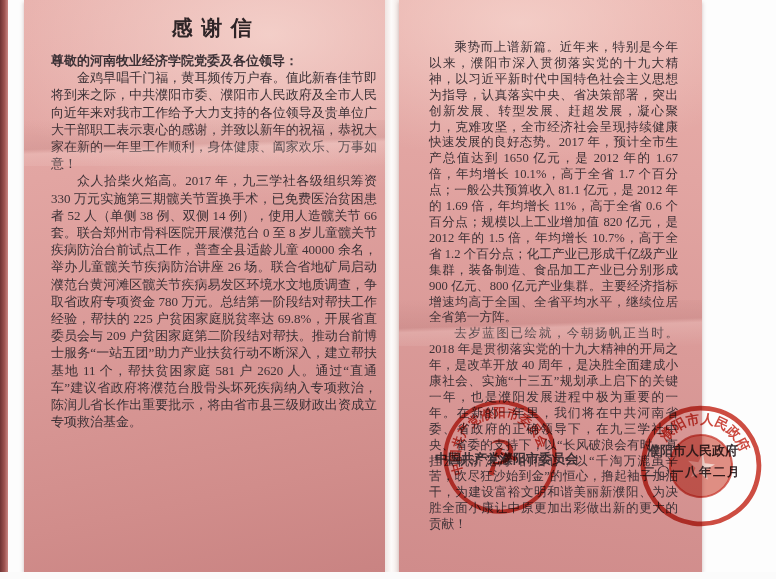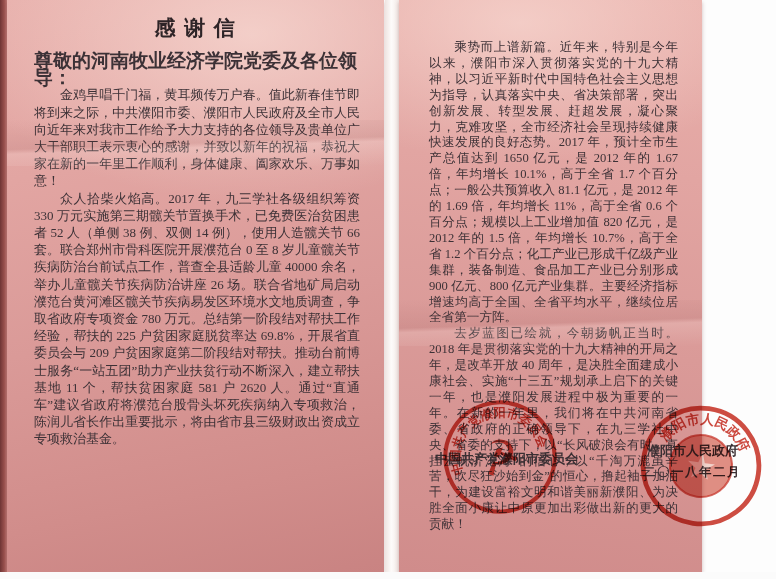--- a/index.html
+++ b/index.html
@@ -12,21 +12,21 @@
   .edge-shadow{
     position:absolute;left:0;top:0;width:8px;height:572px;
     background:linear-gradient(90deg,#6e3434 0%,#9c5350 55%,#c98784 100%);
   }
   .page{
     position:absolute;top:0;height:572px;
     color:#3c3136;
     box-shadow:0 2px 4px rgba(120,60,60,.35);
   }
   .page.left{
-    left:7px;width:377px;
+    left:24px;width:377px;
     background:
       radial-gradient(ellipse 420px 240px at 65% 6%,rgba(255,236,228,.55),rgba(255,236,228,0) 70%),
       linear-gradient(168deg,#e7aeaa 0%,#e2a5a2 28%,#da9a98 55%,#d18d8b 82%,#c98382 100%);
   }
   .page.right{
     left:399px;width:303px;
     background:
       radial-gradient(ellipse 380px 200px at 40% 4%,rgba(255,235,227,.5),rgba(255,235,227,0) 70%),
       linear-gradient(186deg,#e9b0ab 0%,#e2a5a2 30%,#da9a98 60%,#d08c8b 100%);
   }
@@ -34,21 +34,21 @@
     position:absolute;left:0;right:0;height:46px;pointer-events:none;
     background:linear-gradient(178deg,rgba(120,60,60,0) 0%,rgba(120,60,60,.10) 50%,rgba(255,240,235,.18) 58%,rgba(120,60,60,0) 100%);
   }
   .title{
     margin:14px 0 10px 0;text-align:center;
     font-size:21px;font-weight:bold;color:#2e2427;
     letter-spacing:.08em;
   }
   .page-body{padding:0 24px 0 27px;}
   .salutation{
-    font-size:19px;line-height:17.2px;margin:0;color:#3c3136;font-weight:bold;
+    font-size:13px;line-height:17.2px;margin:0;color:#3c3136;font-weight:bold;
   }
   .para{
     margin:0;font-size:13px;line-height:17.2px;
     text-align:justify;text-justify:inter-ideograph;
     text-indent:2em;color:#3c3136;
   }
   .page.right .page-body{padding:40px 24px 0 30px;}
   .page.right .para{font-size:12.6px;line-height:15.9px;}
   .sig-row{position:absolute;left:0;right:0;top:438px;height:130px;}
   .sig-party{

